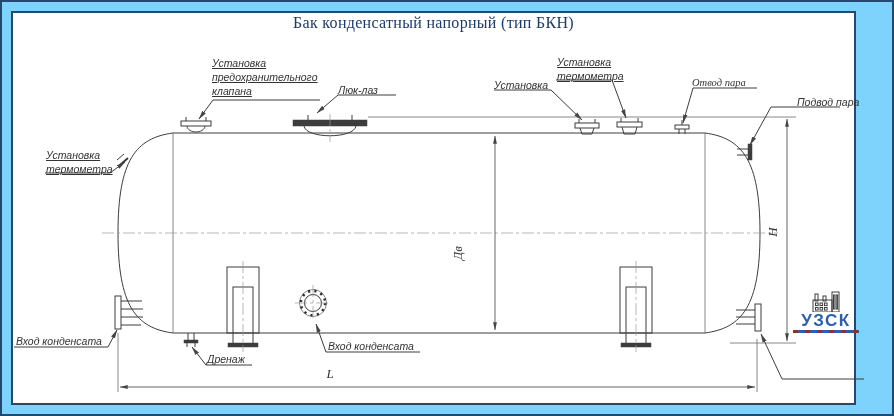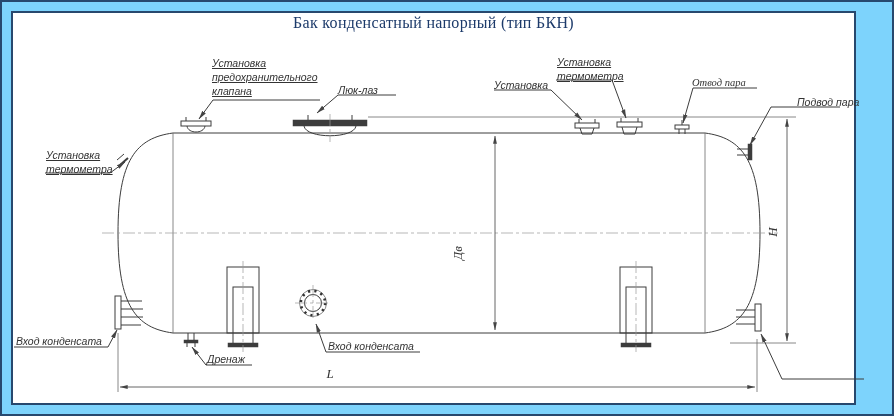--- a/index.html
+++ b/index.html
@@ -178,13 +178,35 @@
     <span>термометра</span>
   </div>
   <div class="lbl" style="left:16px;top:334px;">Вход конденсата</div>
   <div class="lbl" style="left:207px;top:352px;">Дренаж</div>
   <div class="lbl" style="left:328px;top:339px;">Вход конденсата</div>
 
   <div class="dimlbl rot" style="left:438px;top:245px;width:40px;">Дв</div>
   <div class="dimlbl rot" style="left:753px;top:224px;width:40px;">H</div>
   <div class="dimlbl" style="left:320px;top:366px;width:20px;">L</div>
 
+  <div id="logo">
+    <svg width="30" height="22" viewBox="0 0 30 22">
+      <g style="fill:#2d5fae;stroke:none">
+        <rect x="2" y="10" width="19" height="12"></rect>
+        <rect x="4" y="4" width="3" height="7"></rect>
+        <rect x="12" y="6" width="3" height="5"></rect>
+        <rect x="21" y="2" width="7" height="20"></rect>
+      </g>
+      <g style="fill:#ffffff;stroke:none">
+        <rect x="4.5" y="13" width="2.6" height="2.6"></rect>
+        <rect x="9" y="13" width="2.6" height="2.6"></rect>
+        <rect x="13.5" y="13" width="2.6" height="2.6"></rect>
+        <rect x="4.5" y="17.5" width="2.6" height="2.6"></rect>
+        <rect x="9" y="17.5" width="2.6" height="2.6"></rect>
+        <rect x="13.5" y="17.5" width="2.6" height="2.6"></rect>
+        <rect x="22.5" y="5" width="1.4" height="14"></rect>
+        <rect x="25.2" y="5" width="1.4" height="14"></rect>
+      </g>
+    </svg>
+    <div class="word">УЗСК</div>
+    <div class="tagline"></div>
+  </div>
 </div>
 
 </body></html>

